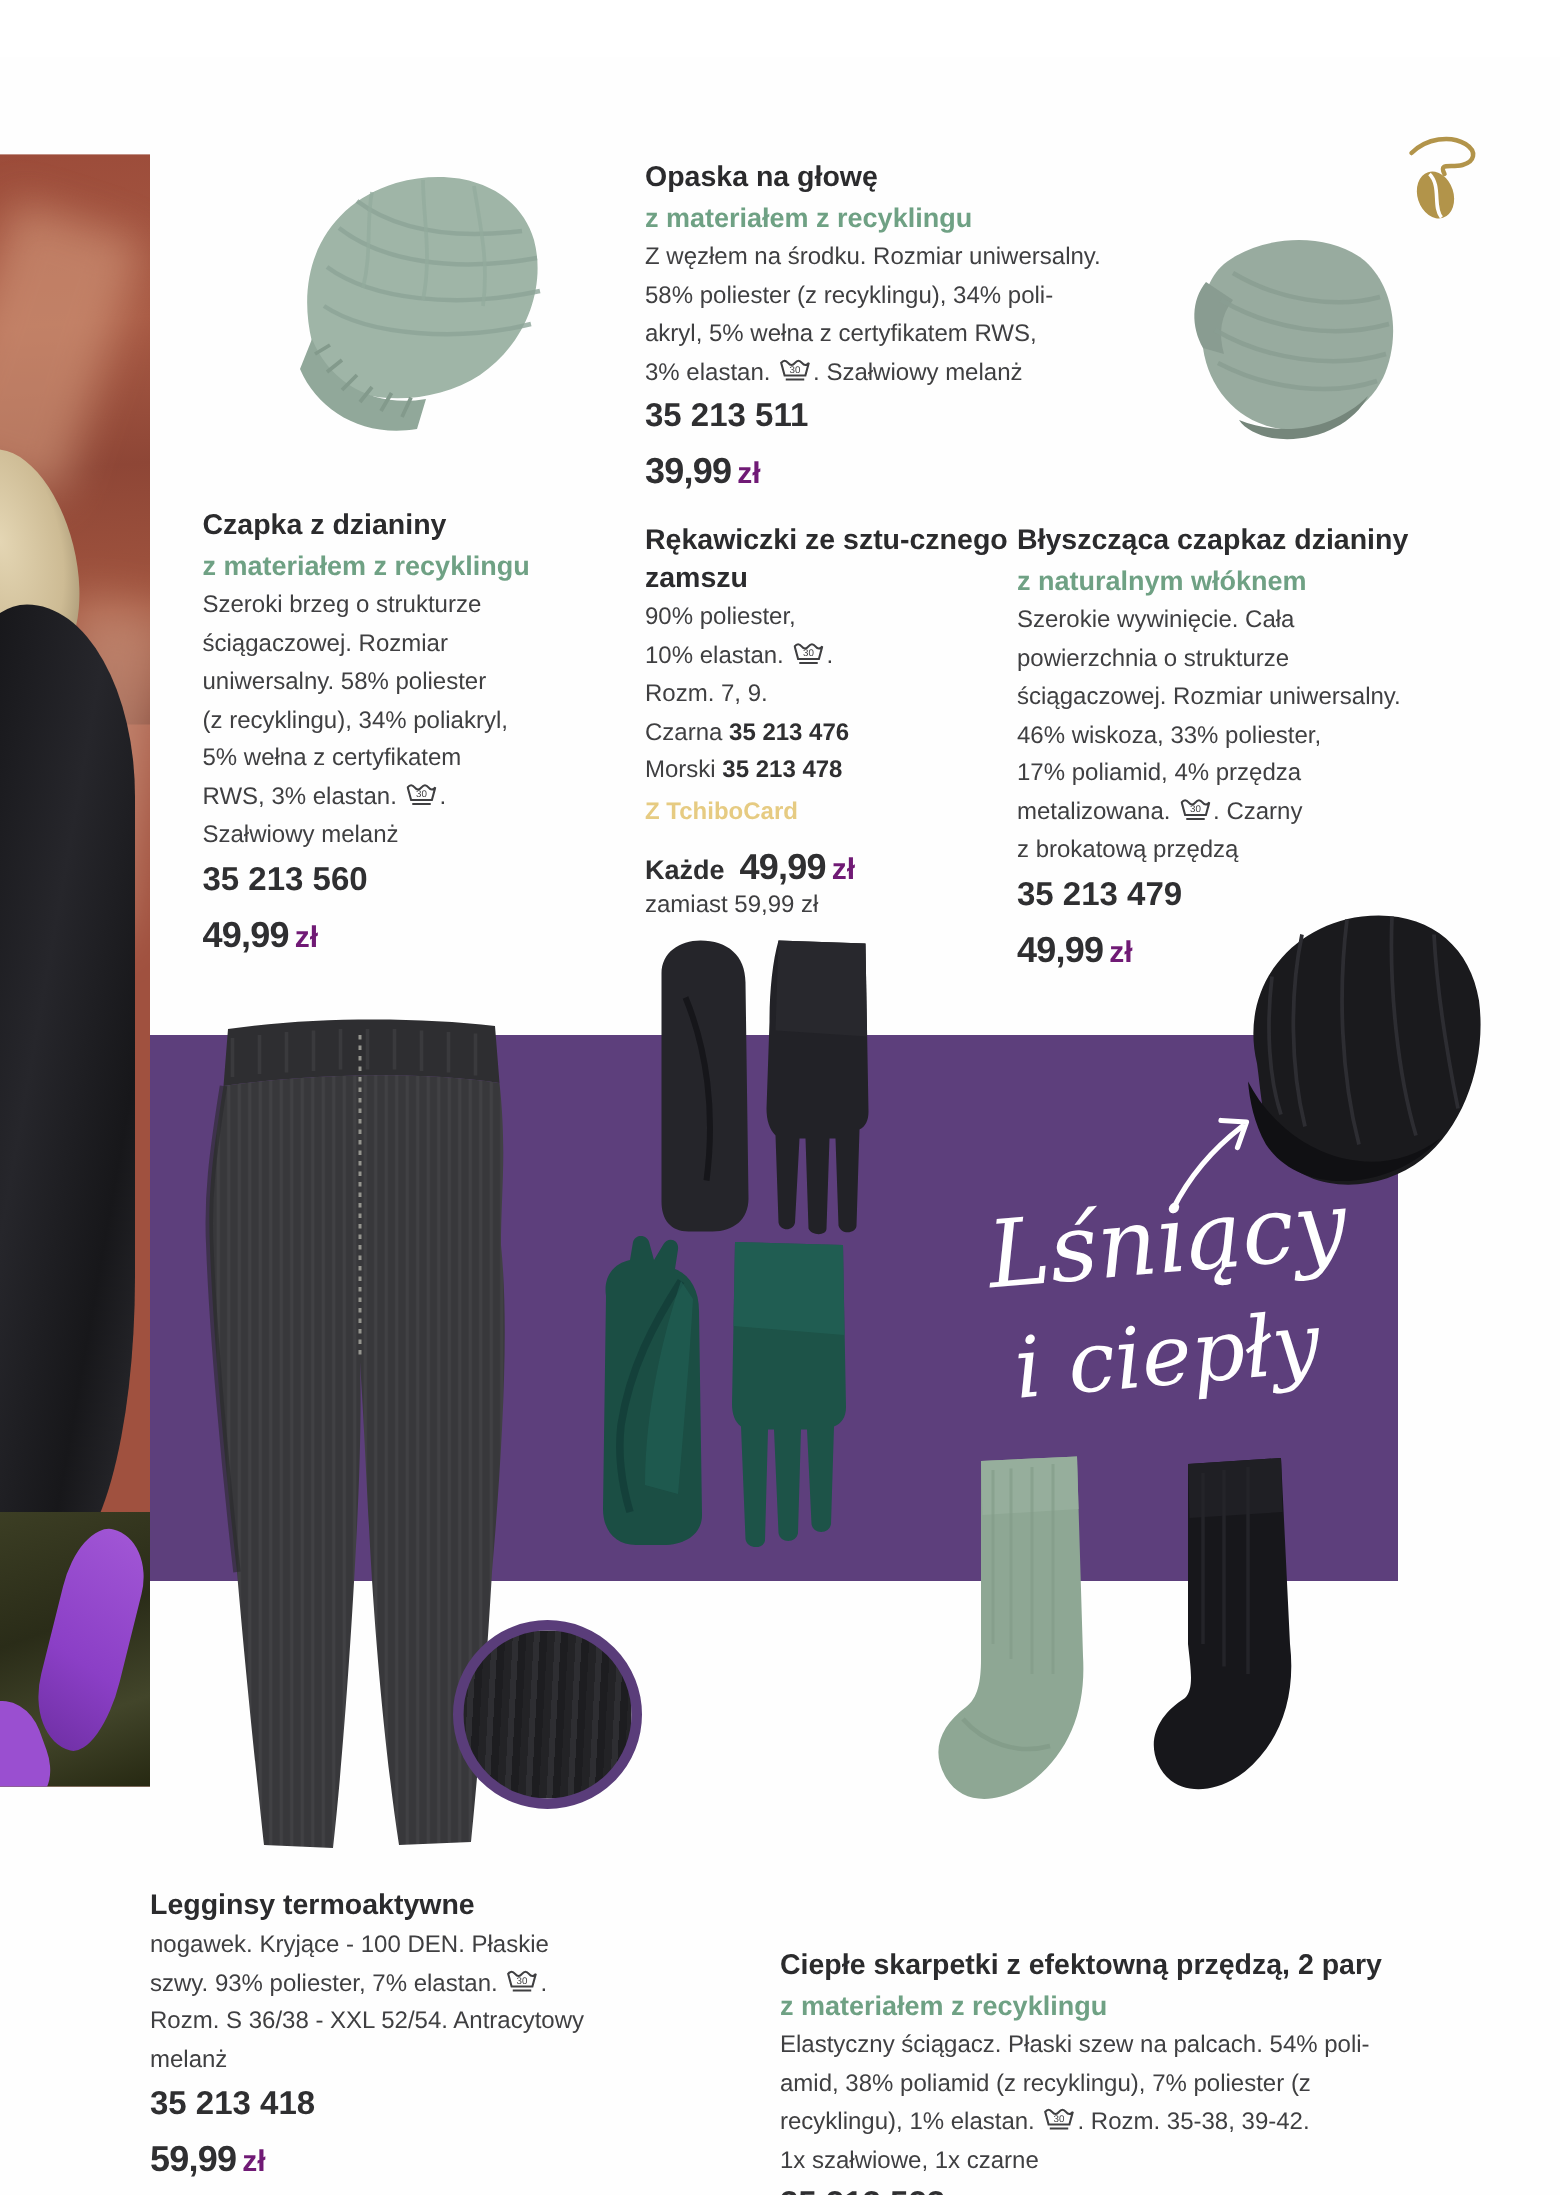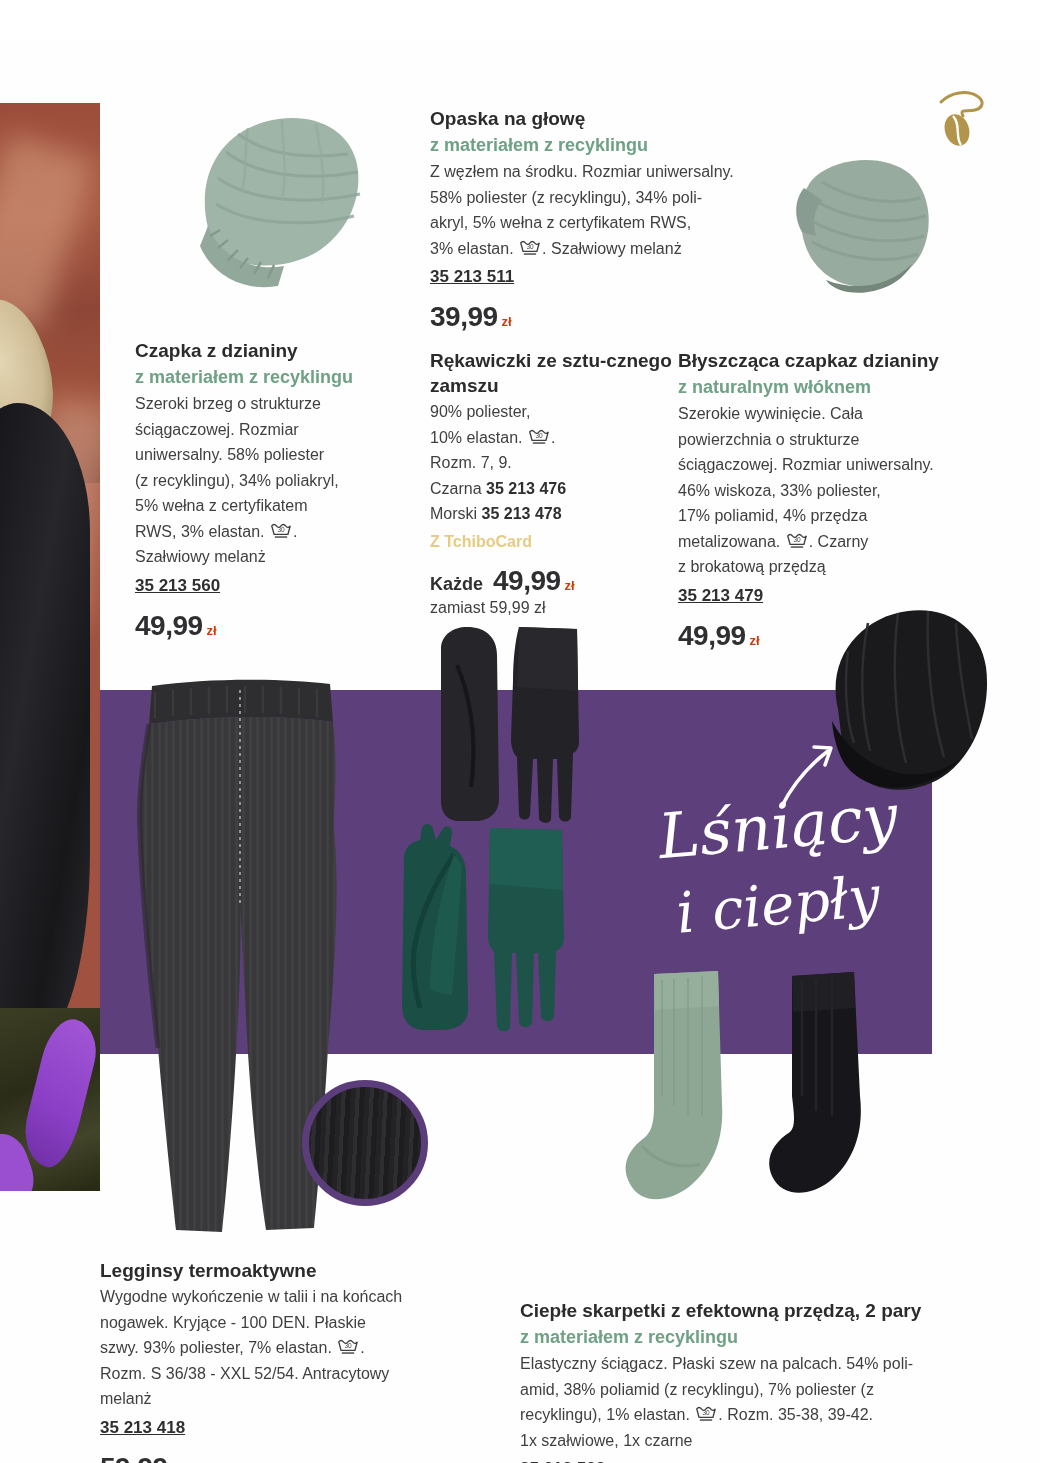--- a/index.html
+++ b/index.html
@@ -6,25 +6,25 @@
   #page{position:relative;width:1040px;height:1463px;background:#fefefe;overflow:hidden;
         font-family:"Liberation Sans", sans-serif;color:#3f3f41;margin-top:38px;}
   
   .pblock{position:absolute;}
   .ptitle{font-size:19px;font-weight:bold;color:#2b2b2d;line-height:25px;margin:0 0 1px 0;}
   .eco{font-size:18px;font-weight:bold;color:#6fa184;line-height:26px;margin:0;}
   .gold{font-size:16px;font-weight:bold;color:#e6cb82;line-height:26px;margin:2px 0 0 0;}
   .body{font-size:16px;line-height:25.5px;margin:1px 0 0 0;}
   .body .ln{display:block;}
   .body b{color:#2f2f31;}
-  .sku{font-size:17px;font-weight:bold;color:#2f2f31;line-height:28px;margin-top:2px;text-decoration:underline;}
+  .sku{font-size:22px;font-weight:bold;color:#2f2f31;line-height:28px;margin-top:2px;}
   .pricerow{margin-top:10px;white-space:nowrap;}
   .pprefix{font-size:18px;font-weight:bold;color:#2f2f31;margin-right:10px;}
-  .pamount{font-size:28px;font-weight:bold;color:#2f2f31;letter-spacing:-0.5px;}
-  .pcur{font-size:13px;font-weight:bold;color:#c2410c;margin-left:4px;}
+  .pamount{font-size:24px;font-weight:bold;color:#2f2f31;letter-spacing:-0.5px;}
+  .pcur{font-size:20px;font-weight:bold;color:#701a75;margin-left:4px;}
   .oldprice{font-size:16px;color:#3f3f41;margin-top:2px;}
   svg.wash{vertical-align:-2px;margin:0 2px;}
   
   #purple-band{position:absolute;left:100px;top:652px;width:832px;height:364px;background:#5d3f7c;}
   .script-line{position:absolute;left:628px;width:300px;text-align:center;color:#ffffff;
       font-family:"DejaVu Serif", serif;font-style:italic;transform:rotate(-5deg);}
   #script1{top:752px;font-size:62px;}
   #script2{top:834px;font-size:56px;}
   
   #photo-strip{position:absolute;left:0;top:65px;width:100px;height:1088px;overflow:hidden;background:#a0513f;}
@@ -241,21 +241,20 @@
     <svg width="130" height="252" viewBox="0 0 130 252">
       <path d="M36 10 L98 6 L104 130 C108 165 98 195 74 215 C54 231 26 232 16 210 C8 192 18 176 34 166 C40 160 38 148 36 130 Z" fill="#17171b"></path>
       <path d="M36 10 L98 6 L99 42 L37 46 Z" fill="#1f1f24"></path>
       <path d="M46 16 V 130 M60 14 V 145 M76 12 V 150" stroke="#242429" stroke-width="2.4"></path>
     </svg>
   </div>
 
   <div class="pblock" style="left:100px;top:1220px;width:405px;">
     <h3 class="ptitle">Legginsy termoaktywne</h3>
     <div class="body">
-        <span class="ln">Wygodne wykończenie w talii i na końcach</span>
         <span class="ln">nogawek. Kryjące - 100 DEN. Płaskie</span>
         <span class="ln">szwy. 93% poliester, 7% elastan. <svg class="wash" width="20" height="17" viewBox="0 0 26 22">
             <path d="M1 5 C3 2.5 5 2.5 7 5 C9 7.5 11 7.5 13 5 C15 2.5 17 2.5 19 5 C21 7.5 23 7.5 25 5 L22 16 L4 16 Z" fill="none" stroke="#3f3f41" stroke-width="1.8"></path>
             <text x="13" y="13.5" font-size="8.5" text-anchor="middle" fill="#3f3f41" font-family="Liberation Sans, sans-serif">30</text>
             <path d="M5 19.5 L21 19.5" stroke="#3f3f41" stroke-width="1.8"></path>
           </svg>.</span>
         <span class="ln">Rozm. S 36/38 - XXL 52/54. Antracytowy</span>
         <span class="ln">melanż</span>
       </div>
     <div class="sku">35 213 418</div>

